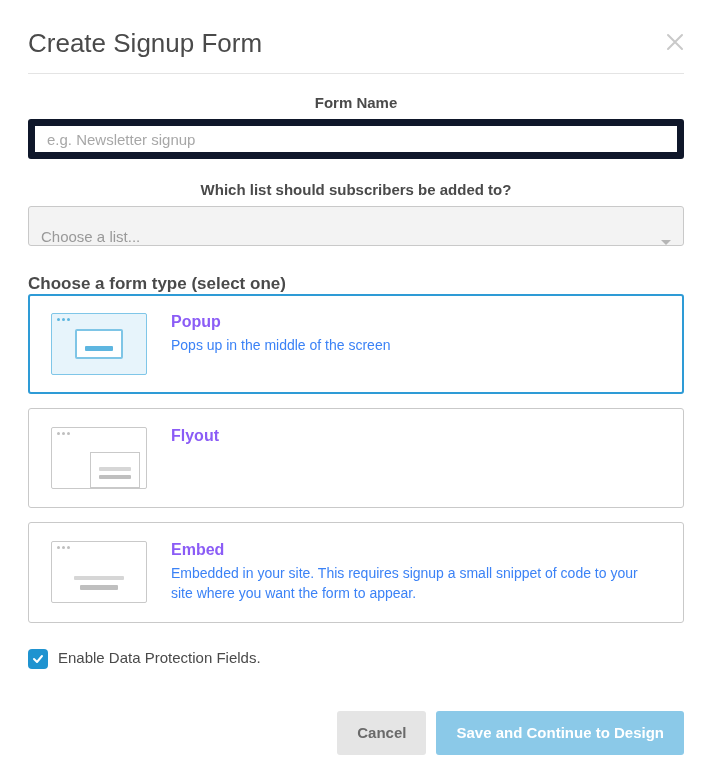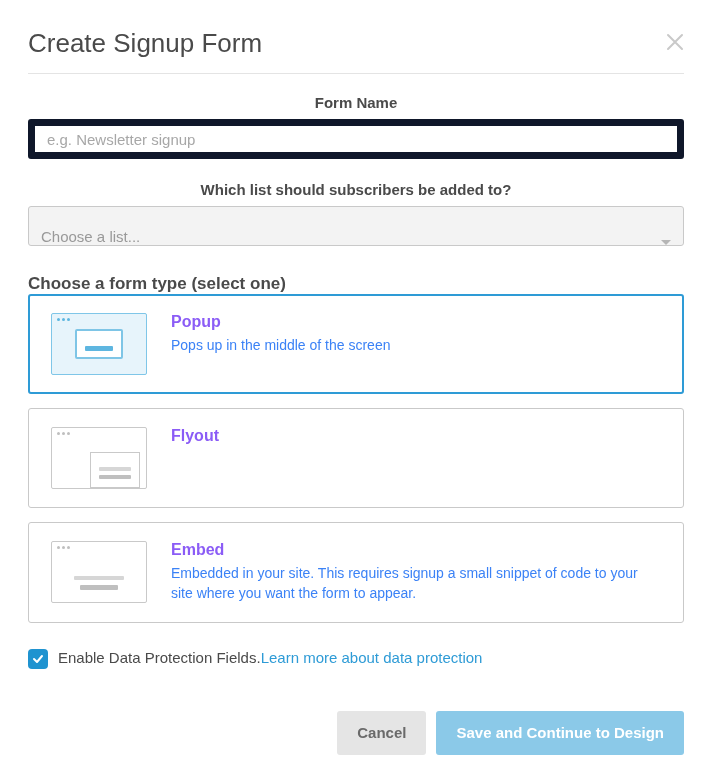--- a/index.html
+++ b/index.html
@@ -255,21 +255,20 @@
   </div>
 </div>
 
 <div class="checkbox-row">
   <span class="checkbox">
     <svg width="12" height="12" viewBox="0 0 12 12">
         <path d="M2 6 L5 9 L10 3" stroke="#fff" stroke-width="2" fill="none" stroke-linecap="round" stroke-linejoin="round"></path>
       </svg>
   </span>
   <span>Enable Data Protection Fields. </span>
-  <span class="link">Learn more about data protection</span>
 </div>
 
 <div class="footer">
   <button class="btn btn-secondary">Cancel</button>
   <button class="btn btn-primary">Save and Continue to Design</button>
 </div>
 
 
 
 

